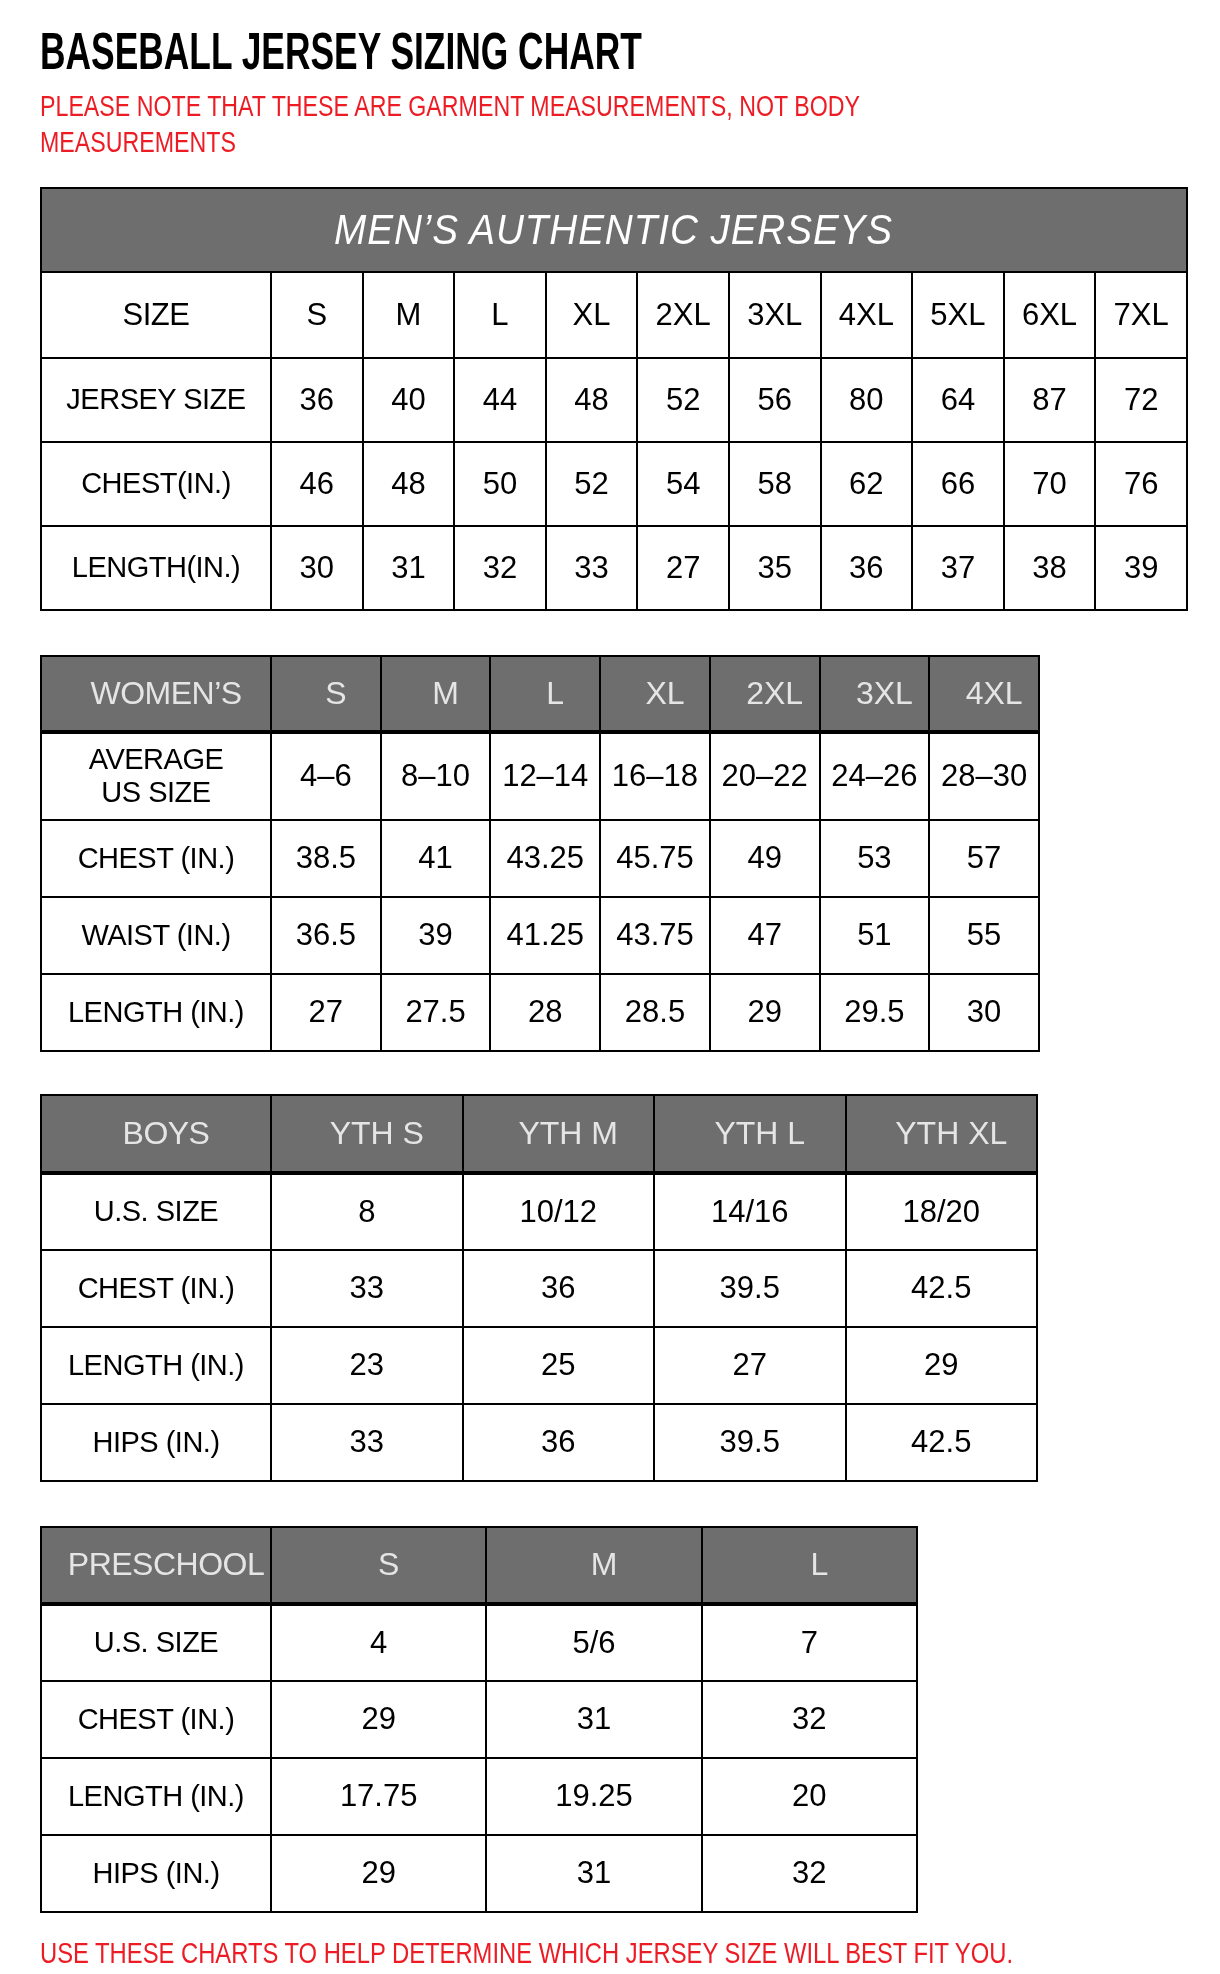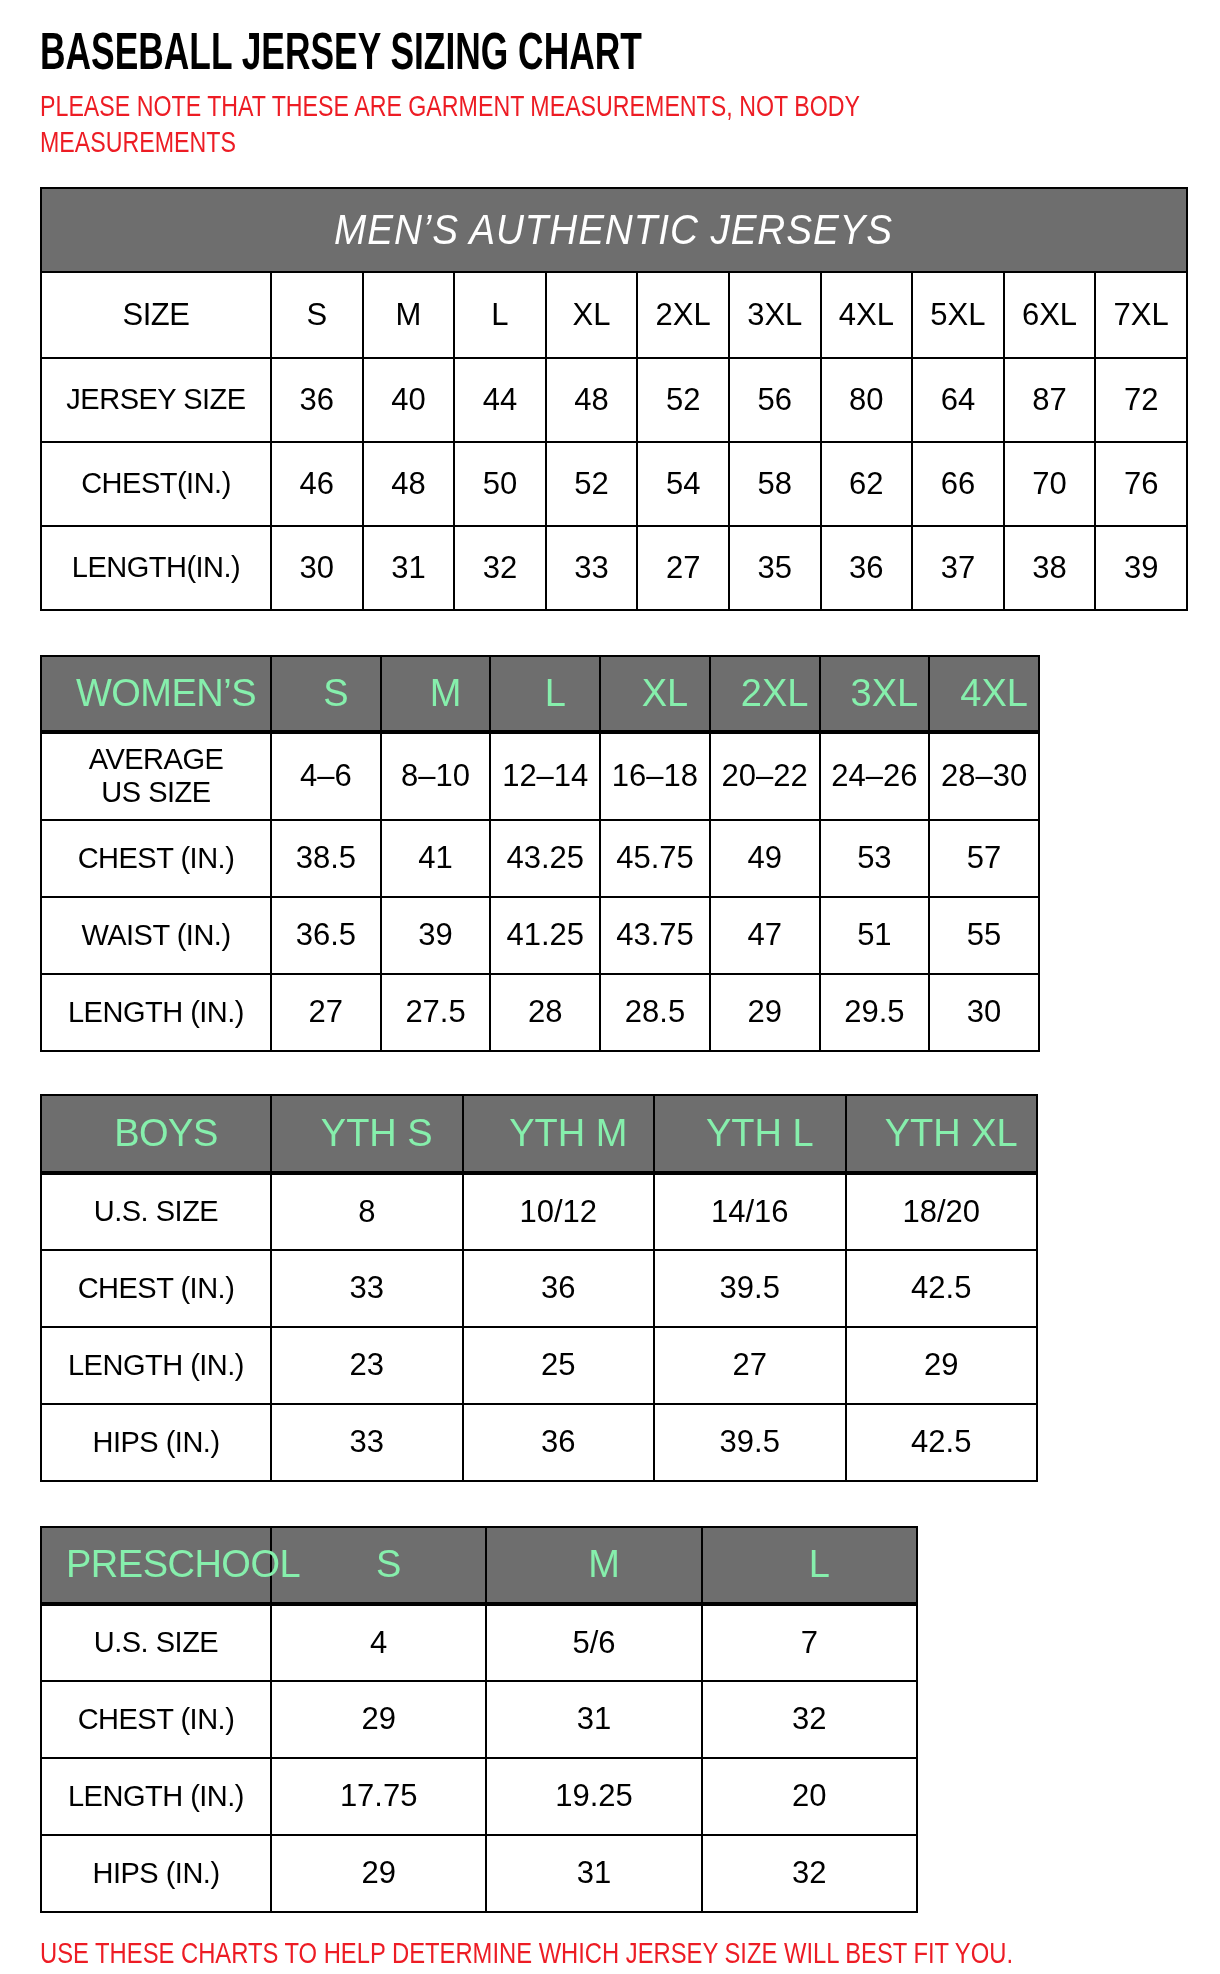--- a/index.html
+++ b/index.html
@@ -44,23 +44,23 @@
   .boys{width:998px;margin-top:42px;}
   .preschool{width:878px;margin-top:44px;}
 
   .banner-cell{background:var(--gray);color:#fff;font-style:italic;}
   .banner-text{display:inline-block;font-size:43px;transform:scaleX(0.9);letter-spacing:1px;}
 
   .value-cell,.size-head{font-size:31px;}
   .row-label,.label-head{font-size:29px;letter-spacing:-0.5px;white-space:pre-line;}
 
   .gray-head .head-row th{
-    background:var(--gray);color:#86efac;
+    background:var(--gray);color:#e5e5e5;
     border-bottom:4px solid var(--border);
-    font-size:38px;
+    font-size:32px;
     padding-left:24px;
   }
   .mens .head-row th{font-size:31px;}
 
   .mens .banner-row{height:84px;}
   .mens .head-row{height:86px;}
   .mens tbody tr{height:84px;}
 
   .womens .head-row{height:76px;}
   .womens tbody tr{height:77px;}

